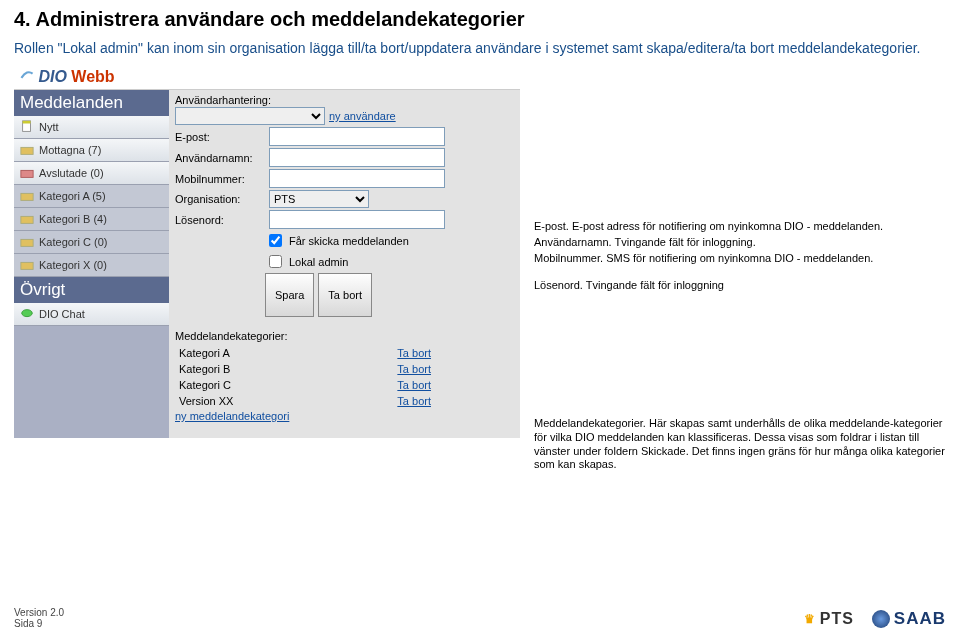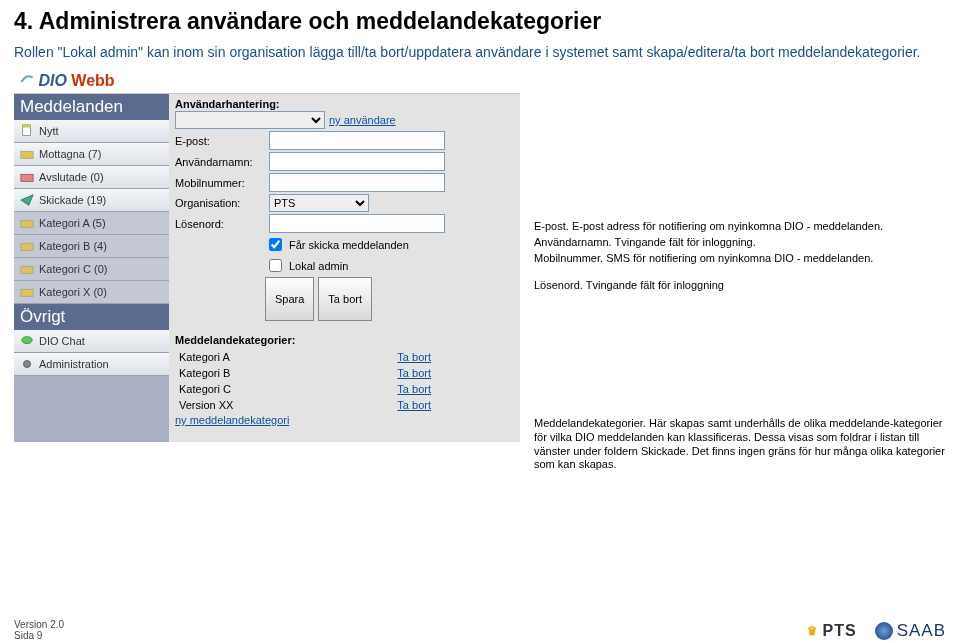--- a/index.html
+++ b/index.html
@@ -4,21 +4,21 @@
 <style>
 body {
   margin: 0;
   font-family: Arial, Helvetica, sans-serif;
   background: #fff;
   width: 960px;
   height: 643px;
   position: relative;
 }
 .heading {
-  font-size: 23px;
+  font-size: 20px;
   font-weight: bold;
   margin: 8px 0 8px 14px;
 }
 .intro {
   font-size: 14px;
   color: #1a4f8a;
   margin: 6px 14px 8px 14px;
   line-height: 1.3;
 }
 .screenshot-box {
@@ -63,53 +63,53 @@
   background: #c3c8d4;
 }
 .ic { width: 14px; height: 14px; display: inline-block; }
 .main {
   flex: 1;
   background: #e3e3e3;
   padding: 4px 6px;
   font-size: 11px;
   color: #000;
 }
-.main b { font-weight: bold; }
+.main b { font-weight: normal; }
 .row { display: flex; align-items: center; gap: 4px; padding: 1px 0; }
 .lbl { width: 90px; }
 input.txt { border: 1px solid #7f9db9; height: 15px; font-size: 11px; }
 select.sel { border: 1px solid #7f9db9; height: 18px; font-size: 11px; }
 .btn { background: linear-gradient(#fefefe,#d8d8d8); border: 1px solid #888; padding: 15px 9px; font-size: 11px; }
 .link { color: #114fa0; text-decoration: underline; cursor: pointer; }
 .cat-table { width: 260px; margin-top: 2px; }
 .cat-table td { padding: 1px 2px; }
 .annotations {
   position: absolute;
   left: 534px;
   top: 220px;
   width: 416px;
   font-size: 11px;
   line-height: 1.25;
 }
 .annotations p { margin: 0 0 2px 0; }
 .annotations .block2 { margin-top: 124px; }
 .footer {
   position: absolute;
-  bottom: 2px;
+  bottom: 14px;
   left: 14px;
   right: 14px;
   display: flex;
   justify-content: space-between;
   align-items: flex-end;
   font-size: 10px;
   color: #444;
 }
 .brands { display:flex; gap: 18px; align-items: center; }
 .pts { font-weight: bold; color: #333; font-size: 16px; letter-spacing: 1px; display:flex; align-items:center; gap:4px;}
-.saab { font-weight: normal; color: #1a3a6e; font-size: 17px; letter-spacing: 1px; display:flex; align-items:center; gap:4px;}
+.saab { font-weight: bold; color: #1a3a6e; font-size: 17px; letter-spacing: 1px; display:flex; align-items:center; gap:4px;}
 .crown { color: #f2a900; font-size: 12px; }
 .globe { width:18px; height:18px; border-radius:50%; background: radial-gradient(#6a9be0,#1a3a6e); display:inline-block;}
 </style>
 </head>
 <body>
 
 <div class="heading">4. Administrera användare och meddelandekategorier</div>
 <div class="intro">Rollen "Lokal admin" kan inom sin organisation lägga till/ta bort/uppdatera användare i systemet samt skapa/editera/ta bort meddelandekategorier.</div>
 
 <div class="screenshot-box">
@@ -134,26 +134,20 @@
             <rect x="1" y="5" width="14" height="8" fill="#e0c060" stroke="#aa7"></rect>
           </svg>
         <span>Mottagna (7)</span>
       </div>
       <div class="side-item">
         <svg class="ic" viewBox="0 0 16 16">
             <rect x="1" y="5" width="14" height="8" fill="#d88" stroke="#a55"></rect>
           </svg>
         <span>Avslutade (0)</span>
       </div>
-      <div class="side-item">
-        <svg class="ic" viewBox="0 0 16 16">
-            <path d="M1 8 L15 2 L10 14 Z" fill="#4a8" stroke="#276"></path>
-          </svg>
-        <span>Skickade (19)</span>
-      </div>
       <div class="side-item sub">
         <svg class="ic" viewBox="0 0 16 16">
             <rect x="1" y="5" width="14" height="8" fill="#e0c060" stroke="#aa7"></rect>
           </svg>
         <span>Kategori A (5)</span>
       </div>
       <div class="side-item sub">
         <svg class="ic" viewBox="0 0 16 16">
             <rect x="1" y="5" width="14" height="8" fill="#e0c060" stroke="#aa7"></rect>
           </svg>
@@ -170,26 +164,20 @@
             <rect x="1" y="5" width="14" height="8" fill="#e0c060" stroke="#aa7"></rect>
           </svg>
         <span>Kategori X (0)</span>
       </div>
       <div class="side-header">Övrigt</div>
       <div class="side-item">
         <svg class="ic" viewBox="0 0 16 16">
             <ellipse cx="8" cy="7" rx="6" ry="4" fill="#5c5" stroke="#393"></ellipse>
           </svg>
         <span>DIO Chat</span>
-      </div>
-      <div class="side-item">
-        <svg class="ic" viewBox="0 0 16 16">
-            <circle cx="8" cy="8" r="4" fill="#888" stroke="#555"></circle>
-          </svg>
-        <span>Administration</span>
       </div>
     </div>
 
     <div class="main">
       <b>Användarhantering:</b>
       <div class="row">
         <select class="sel" style="width:150px"></select>
         <span class="link">ny användare</span>
       </div>
       <div class="row">

